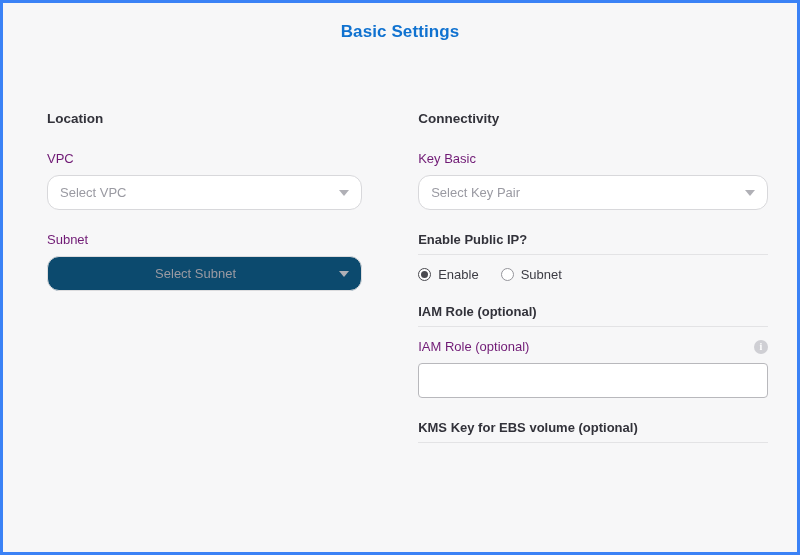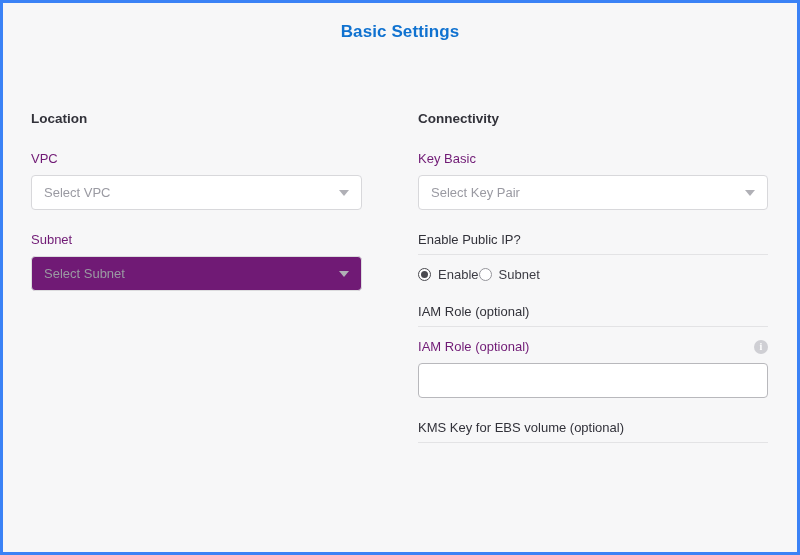--- a/index.html
+++ b/index.html
@@ -36,21 +36,21 @@
     top: 108px;
     left: 0;
     right: 0;
     display: flex;
   }
   .col {
     box-sizing: border-box;
   }
   .col-left {
     width: 409px;
-    padding-left: 28px;
+    padding-left: 44px;
     padding-right: 47px;
   }
   .col-right {
     width: 391px;
     padding-left: 9px;
     padding-right: 29px;
   }
   .section-heading {
     font-size: 13.5px;
     font-weight: bold;
@@ -76,29 +76,30 @@
   }
   .label-row .field-label {
     margin-bottom: 0;
   }
   .select-box {
     box-sizing: border-box;
     position: relative;
     width: 100%;
     height: 35px;
     border: 1px solid #d8d8db;
-    border-radius: 4px;
+    border-radius: 12px;
     background: #ffffff;
     display: flex;
     align-items: center;
     padding: 0 12px;
   }
   .select-box.disabled {
-    background: #701a75;
+    background: #0c4a6e;
     border-color: #dcdcde;
+    text-align: center;
   }
   .select-placeholder {
     font-size: 13px;
     color: #9a9aa2;
     line-height: 15px;
     flex: 1;
     white-space: nowrap;
     overflow: hidden;
   }
   .caret {
@@ -118,34 +119,35 @@
     border-radius: 4px;
     background: #ffffff;
     font-family: "Liberation Sans", sans-serif;
     font-size: 13px;
     color: #3c3c44;
     padding: 0 11px;
     outline: none;
   }
   .rule-heading {
     font-size: 13px;
-    font-weight: normal;
+    font-weight: bold;
     color: #32323a;
     line-height: 15px;
     margin: 0 0 7px 0;
   }
   .rule {
     height: 1px;
     background: #e3e3e5;
     width: 100%;
     margin-bottom: 12px;
   }
   .radio-row {
     display: flex;
     align-items: center;
+    gap: 22px;
   }
   .radio-option {
     display: flex;
     align-items: center;
     gap: 7px;
   }
   .radio-mark {
     box-sizing: border-box;
     width: 13px;
     height: 13px;

